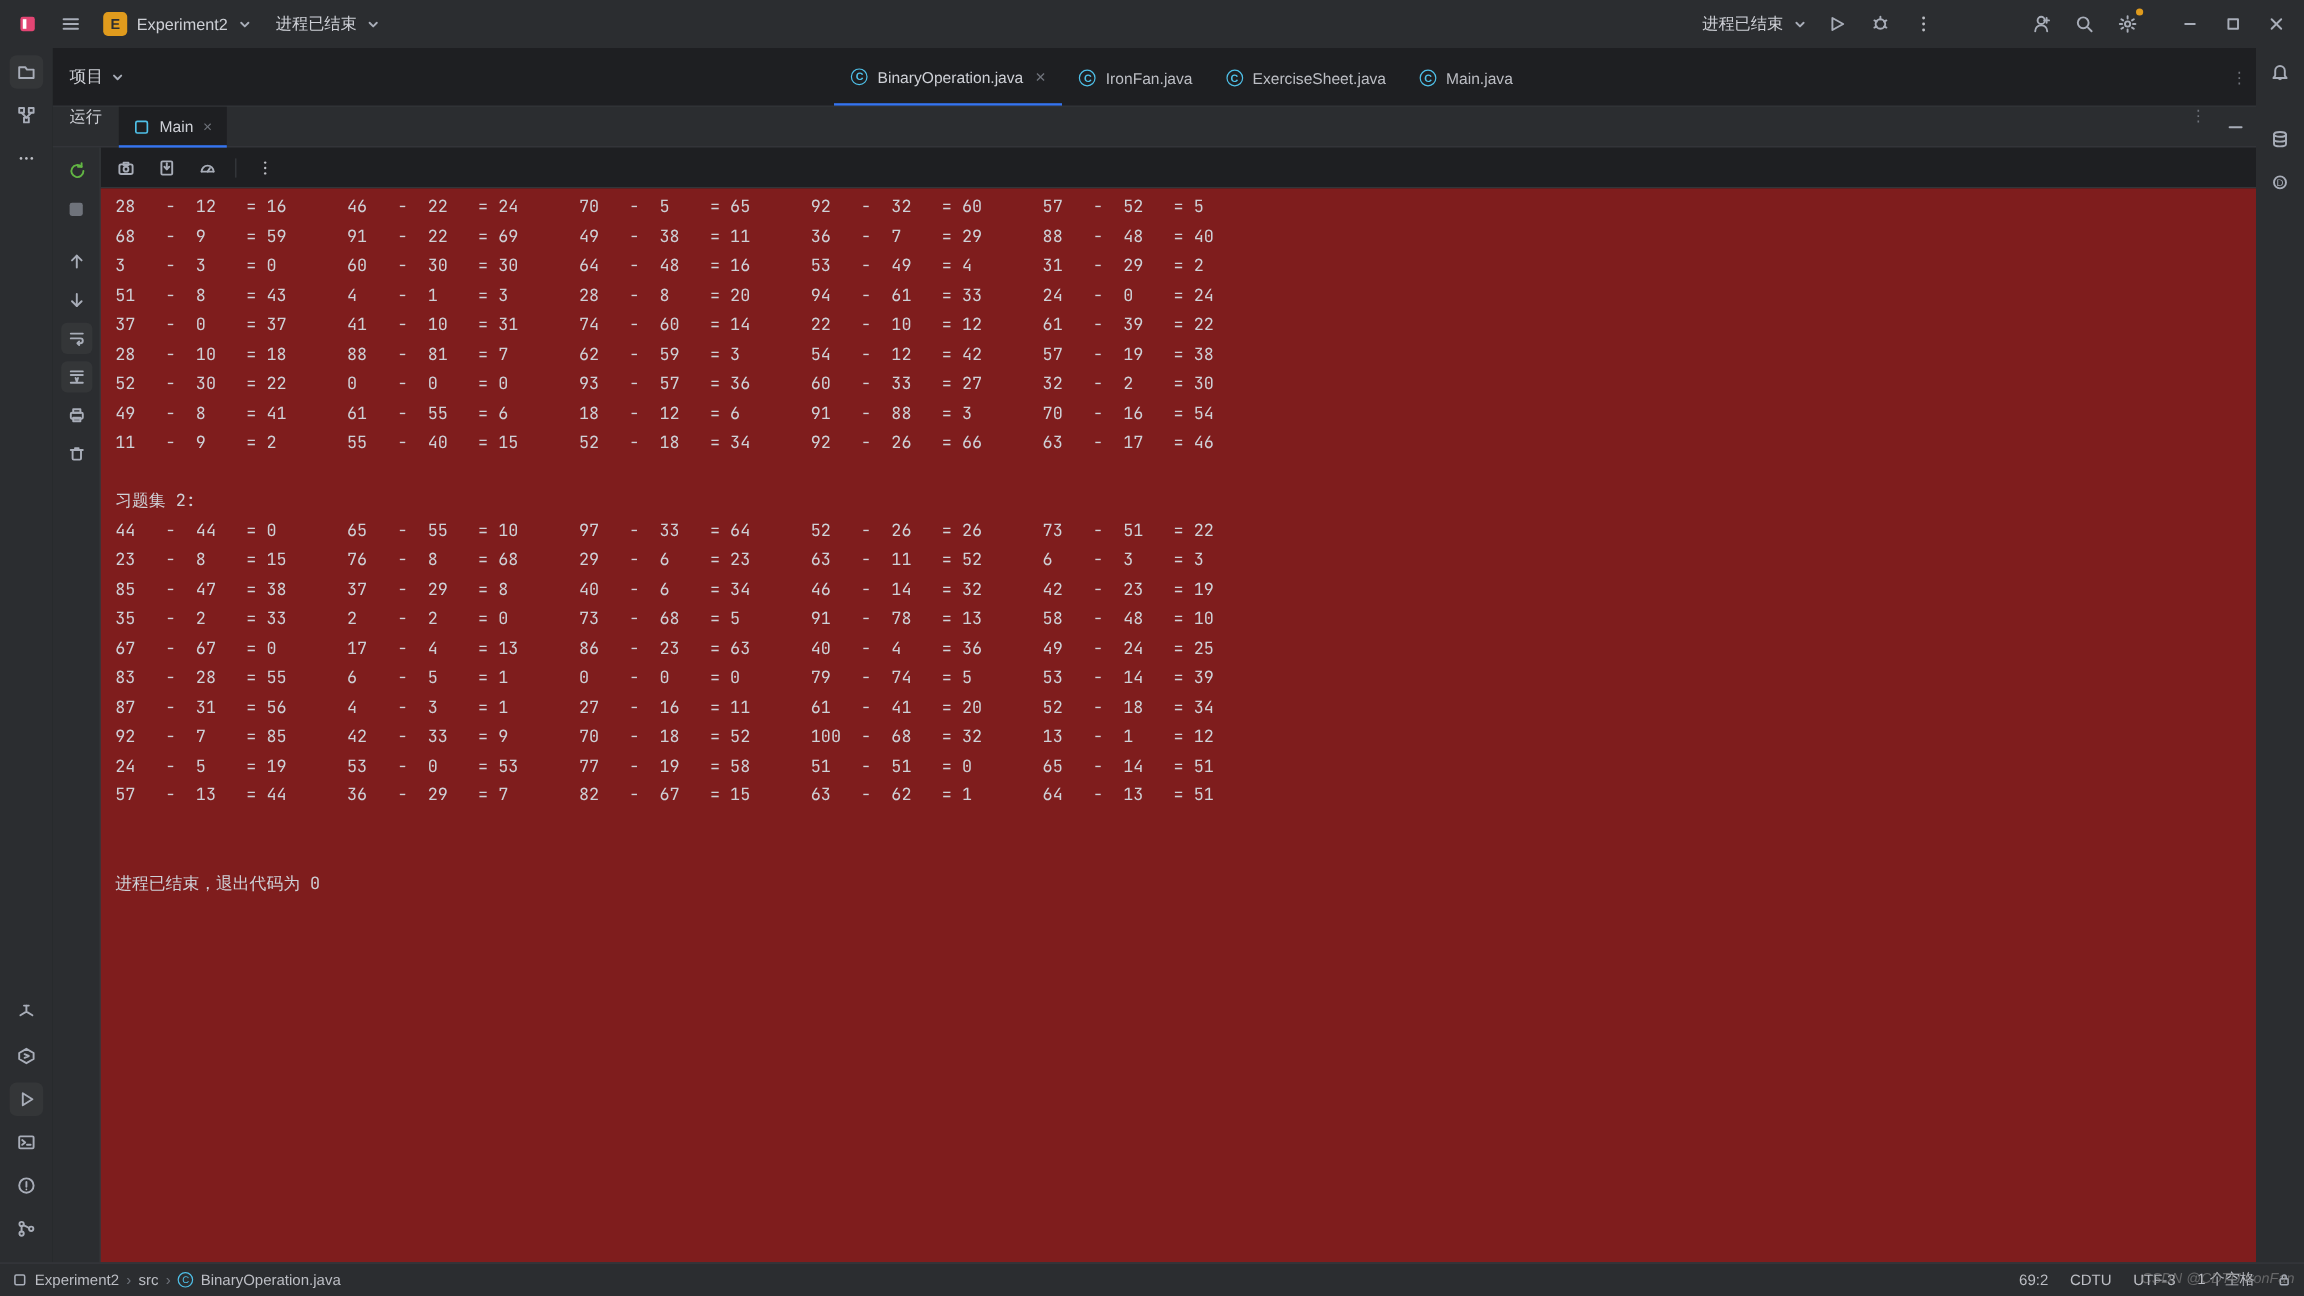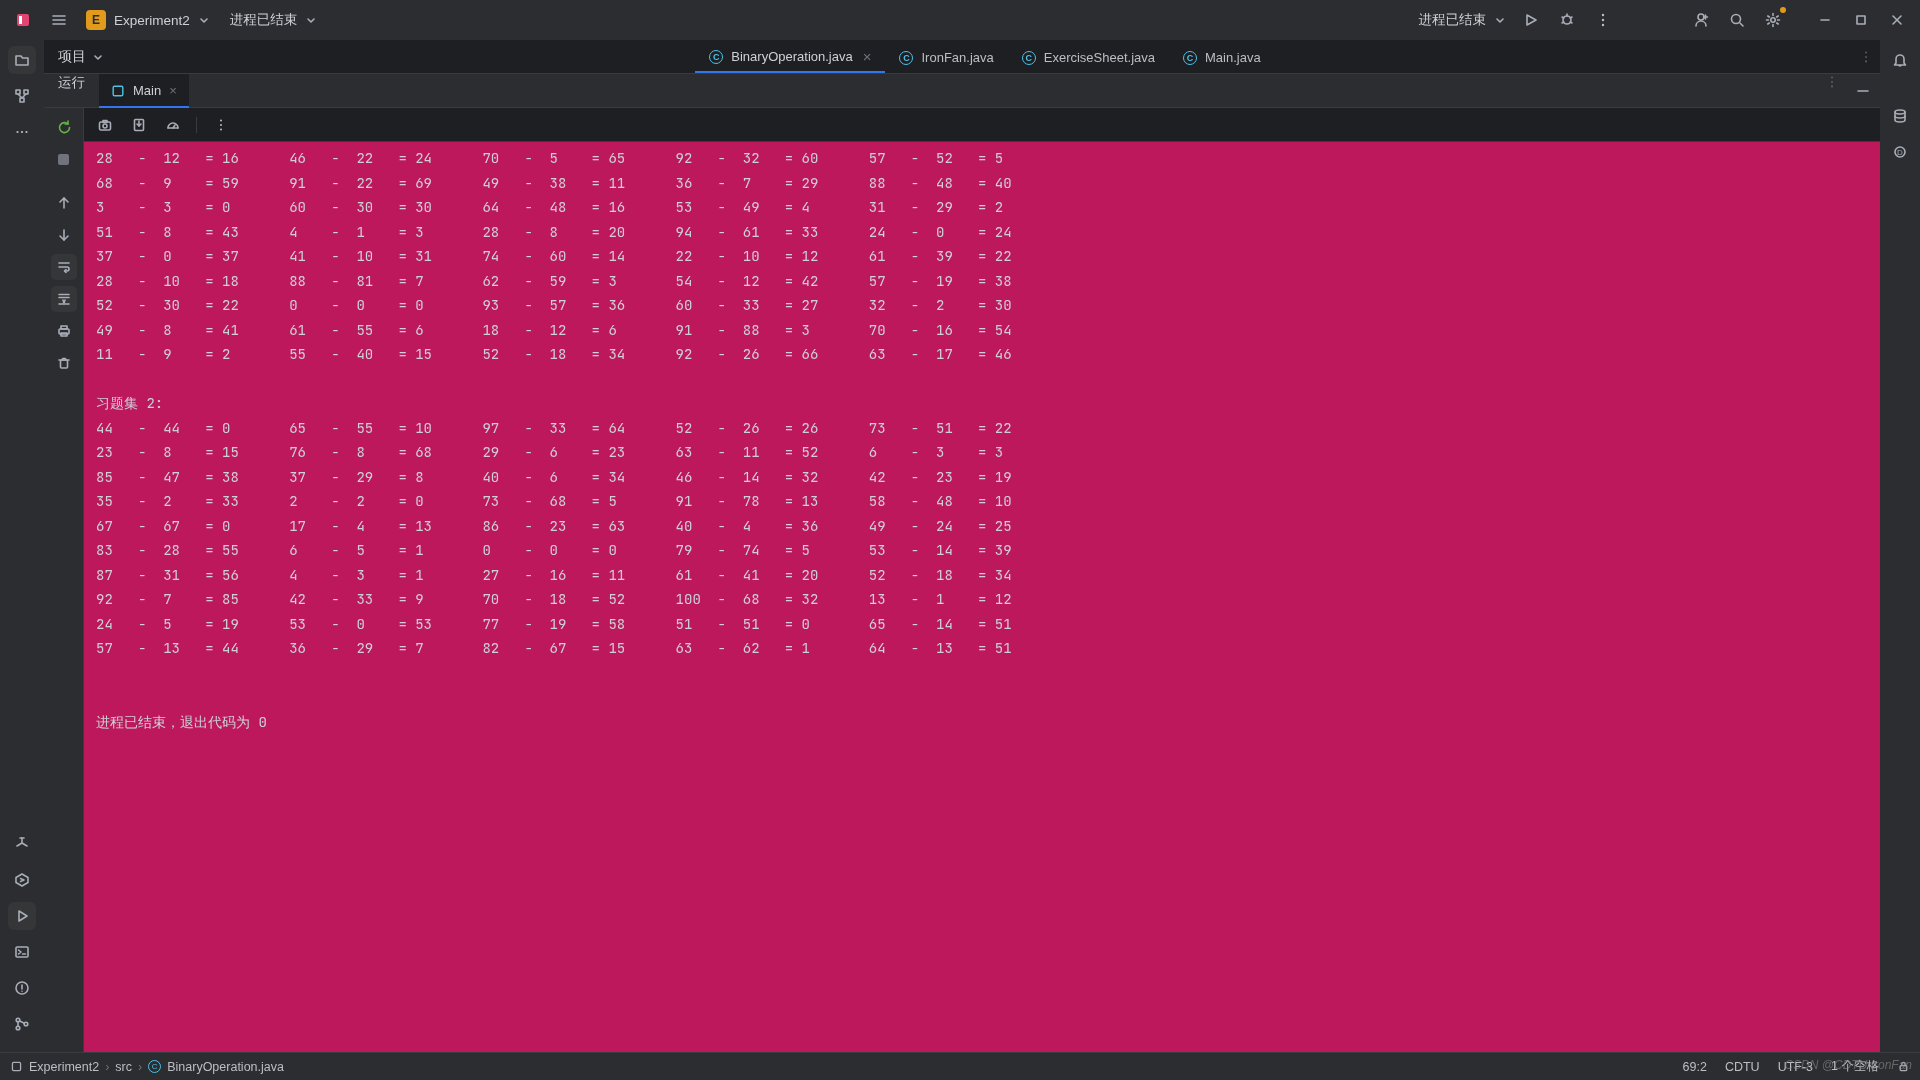--- a/index.html
+++ b/index.html
@@ -23,42 +23,42 @@
   .lic{width:28px;height:28px;display:flex;align-items:center;justify-content:center;border-radius:6px}
   .lic.sel{background:var(--sel)}
   
   .rstrip{width:40px;background:#2b2d30;display:flex;flex-direction:column;align-items:center;padding-top:6px;gap:8px}
   
   .app{display:grid;grid-template-columns:44px 1fr 40px;grid-template-rows:40px 1fr 28px;height:100%}
   .tbar{grid-column:1/4}
   .status{grid-column:1/4}
   .center{display:flex;flex-direction:column;min-width:0;min-height:0}
   
-  .topbar{height:34px;display:flex;align-items:center;border-bottom:1px solid var(--border)}
+  .topbar{height:49px;display:flex;align-items:center;border-bottom:1px solid var(--border)}
   .projdd{display:flex;align-items:center;gap:6px;padding:0 14px;color:var(--hi);font-size:14px}
   .tabs{display:flex;align-items:stretch;height:100%;margin-left:auto;margin-right:auto}
   .tab{display:flex;align-items:center;gap:8px;padding:0 14px;height:100%;color:var(--text);border-top:2px solid transparent;position:relative}
   .tab.active{background:#1e1f22;border-bottom:2px solid #3574f0;color:var(--hi)}
   .tab .jico{width:14px;height:14px;border:1.6px solid var(--cyan);border-radius:50%;display:flex;align-items:center;justify-content:center;font-size:9px;color:var(--cyan);font-weight:600}
   .tab .x{color:var(--muted);font-size:15px;margin-left:2px}
   .kebab{width:28px;display:flex;align-items:center;justify-content:center;color:var(--muted)}
   
   .runhdr{height:34px;display:flex;align-items:flex-start;background:#2b2d30;border-bottom:1px solid var(--border)}
   .runhdr .lbl{padding:0 14px;color:var(--hi);font-size:13.5px}
   .runtab{display:flex;align-items:center;gap:8px;height:100%;padding:0 12px;background:#1e1f22;position:relative}
   .runtab::after{content:"";position:absolute;left:0;right:0;bottom:-1px;height:2px;background:#3574f0}
   .runtab .x{color:var(--muted)}
   .runbody{flex:1;display:flex;min-height:0}
   .gut{width:40px;background:#2b2d30;display:flex;flex-direction:column;align-items:center;padding-top:6px;gap:6px;border-right:1px solid var(--border)}
   .gut .g{width:26px;height:26px;display:flex;align-items:center;justify-content:center;border-radius:5px}
   .gut .g.sel{background:var(--sel)}
   .tool2{height:34px;background:#1e1f22;border-bottom:1px solid var(--border);display:flex;align-items:center;padding-left:10px;gap:12px}
   .tool2 .b{width:22px;height:22px;display:flex;align-items:center;justify-content:center}
   .stop{width:11px;height:11px;background:#6f737b;border-radius:2px}
-  .cons{flex:1;overflow:auto;background:#be185d;padding:4px 12px 20px 12px;scrollbar-color:#4c4e52 #1e1f22}
+  .cons{flex:1;overflow:auto;background:#7f1d1d;padding:4px 12px 20px 12px;scrollbar-color:#4c4e52 #1e1f22}
   .cons pre{margin:0;font-family:"JetBrains Mono",Consolas,monospace;font-size:14px;line-height:24.5px;color:var(--hi);white-space:pre}
   .right-col{display:flex;flex-direction:column;min-width:0;flex:1}
   
   .status{height:28px;background:#2b2d30;border-top:1px solid var(--border);display:flex;align-items:center;padding:0 10px;font-size:12.5px;color:var(--text);gap:6px}
   .crumb{display:flex;align-items:center;gap:6px}
   .chev{color:var(--muted)}
   .sright{margin-left:auto;display:flex;align-items:center;gap:18px;color:var(--text)}
   .wm{position:fixed;right:8px;bottom:8px;color:#8c8c8c9a;font-size:12px;font-style:italic;pointer-events:none}
   .badge-dot{width:6px;height:6px;border-radius:50%;background:var(--badge);position:absolute;top:4px;right:4px}
   .relpos{position:relative}

